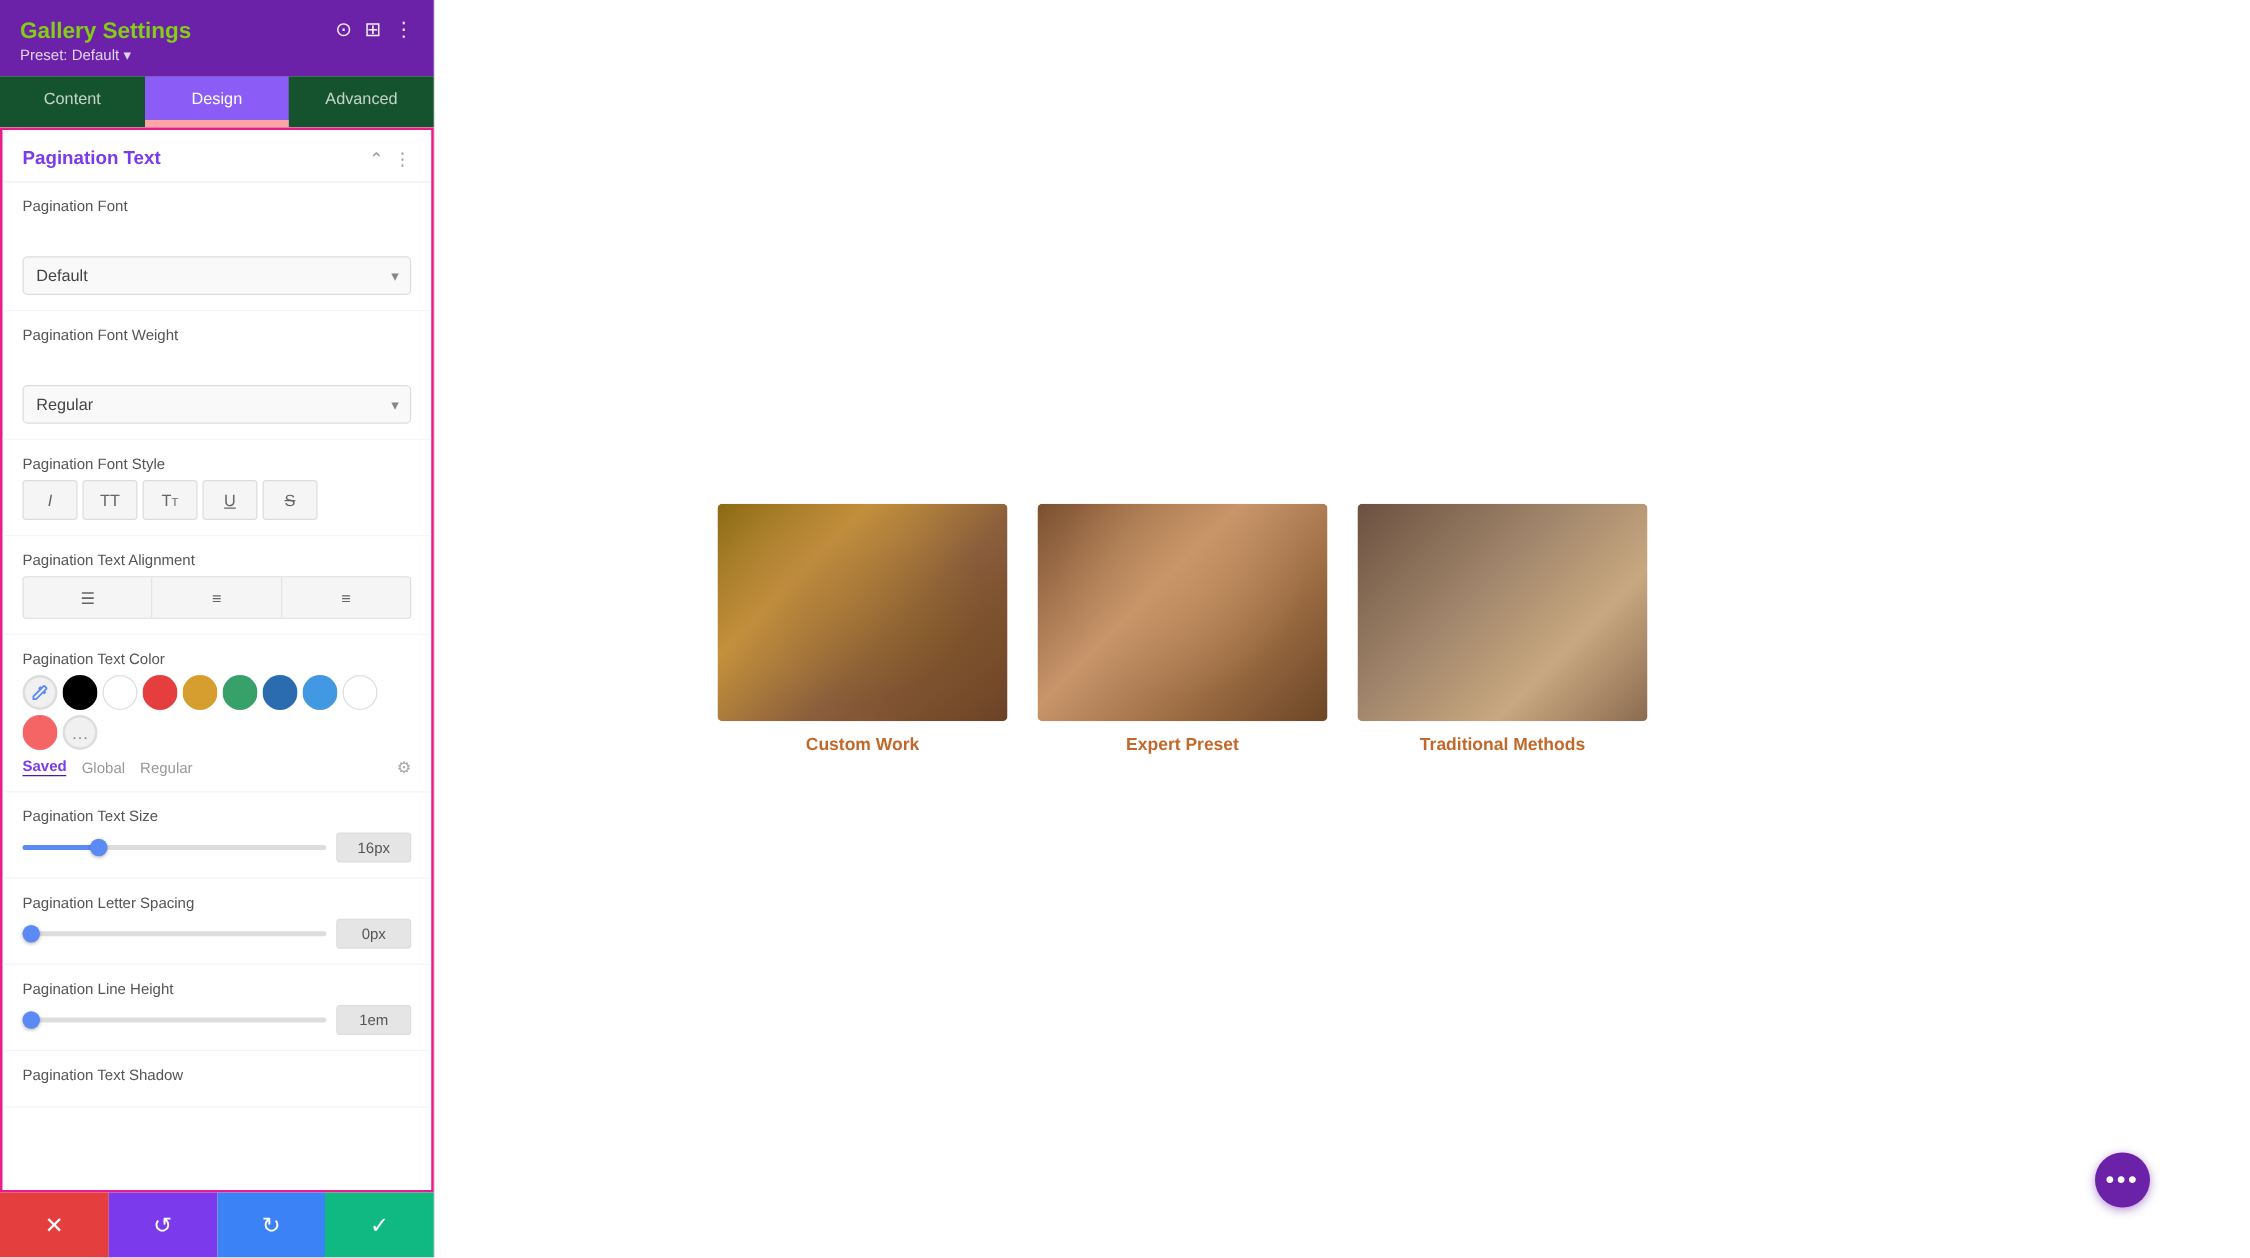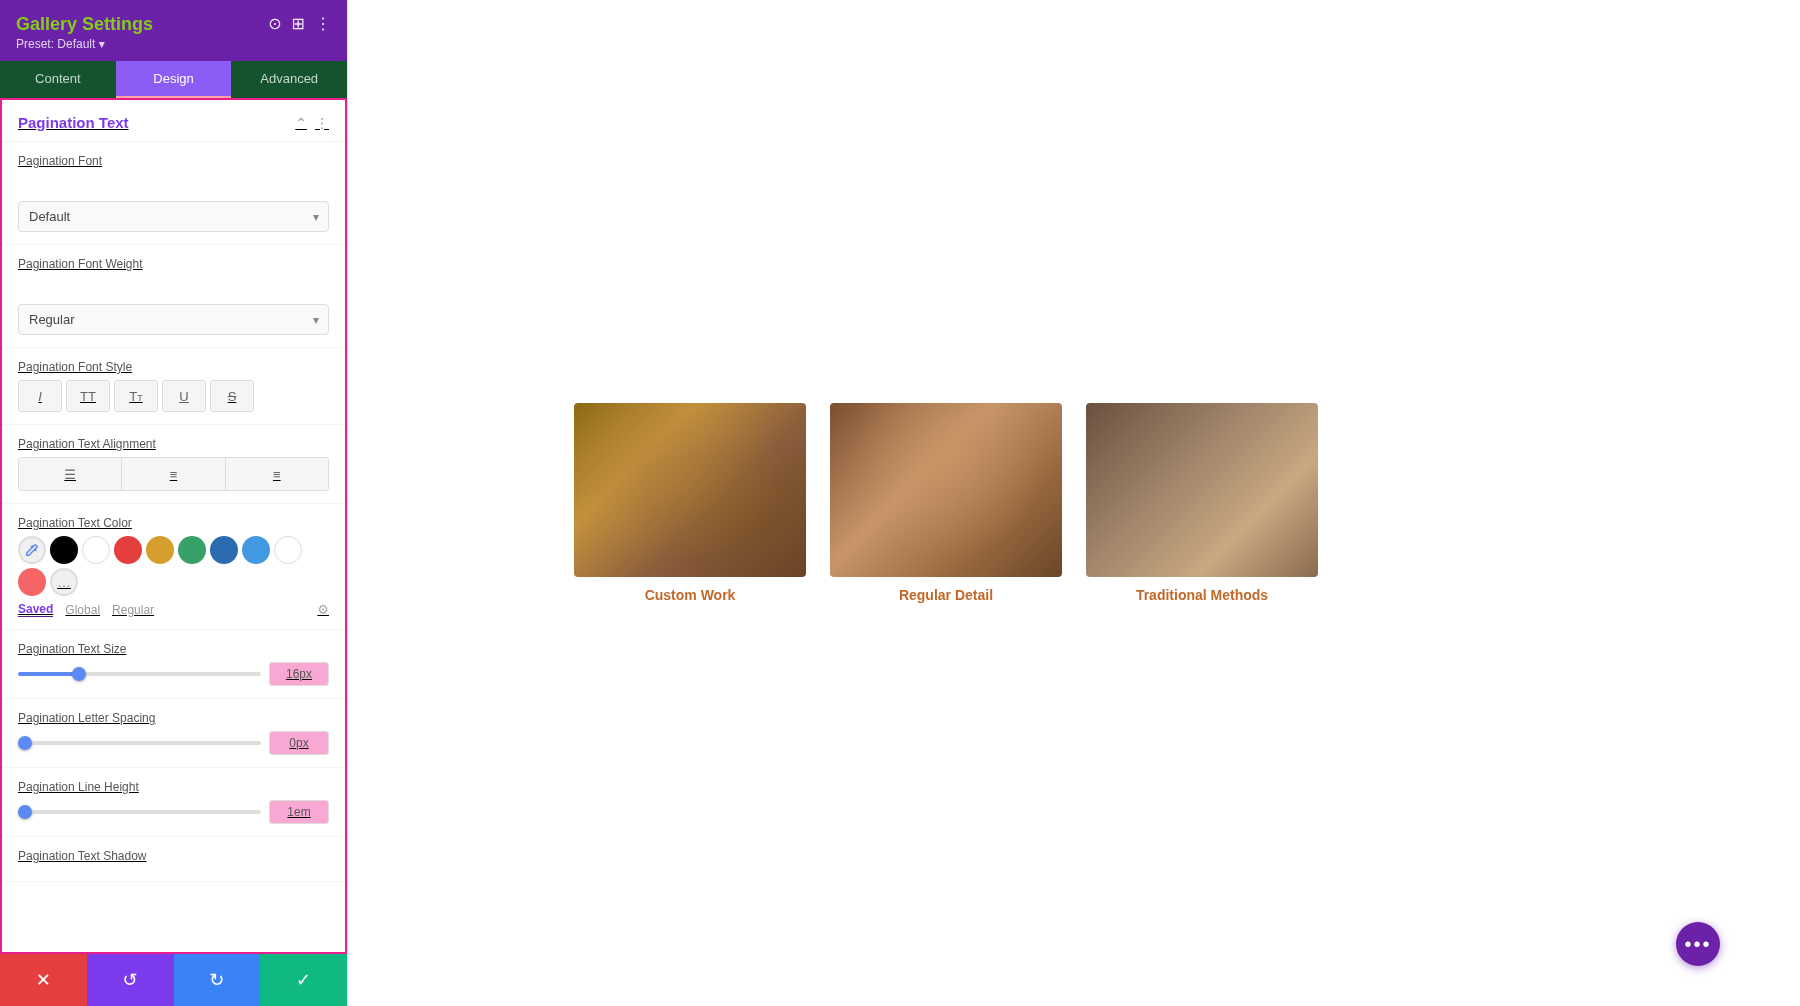--- a/index.html
+++ b/index.html
@@ -42,31 +42,30 @@
       text-align: center;
       padding: 10px 0;
       color: rgba(255,255,255,0.75);
       font-size: 13px;
       cursor: pointer;
       border-bottom: 2px solid transparent;
     }
     .tab.active {
       color: #fff;
       background: #8b5cf6;
-      border-bottom: 2px solid #fca5a5;
+      border-bottom: 6px solid #fca5a5;
     }
 
     
     .panel-content {
       flex: 1;
       overflow-y: auto;
       background: #fff;
       border: 2px solid #e91e8c;
       margin: 0;
-      text-decoration: underline;
     }
 
     
     .section-header {
       display: flex;
       align-items: center;
       justify-content: space-between;
       padding: 14px 16px 10px;
       border-bottom: 1px solid #f0f0f0;
     }
@@ -201,21 +200,21 @@
       cursor: pointer;
       box-shadow: 0 1px 3px rgba(0,0,0,0.3);
     }
     .slider-value {
       width: 60px;
       padding: 4px 6px;
       border: 1px solid #ddd;
       border-radius: 3px;
       font-size: 12px;
       text-align: center;
-      background: #f9a8d4;
+      background: #e5e5e5;
       color: #555;
     }
 
     
     .bottom-toolbar {
       display: flex;
       height: 52px;
       flex-shrink: 0;
     }
     .toolbar-btn {
@@ -503,21 +502,21 @@
       <div class="gallery-thumb">
         <div class="img-custom-work"></div>
       </div>
       <div class="gallery-caption">Custom Work</div>
     </div>
 
     <div class="gallery-item">
       <div class="gallery-thumb">
         <div class="img-expert-detail"></div>
       </div>
-      <div class="gallery-caption">Regular Detail</div>
+      <div class="gallery-caption">Expert Preset</div>
     </div>
 
     <div class="gallery-item">
       <div class="gallery-thumb">
         <div class="img-traditional-methods"></div>
       </div>
       <div class="gallery-caption">Traditional Methods</div>
     </div>
 
 

